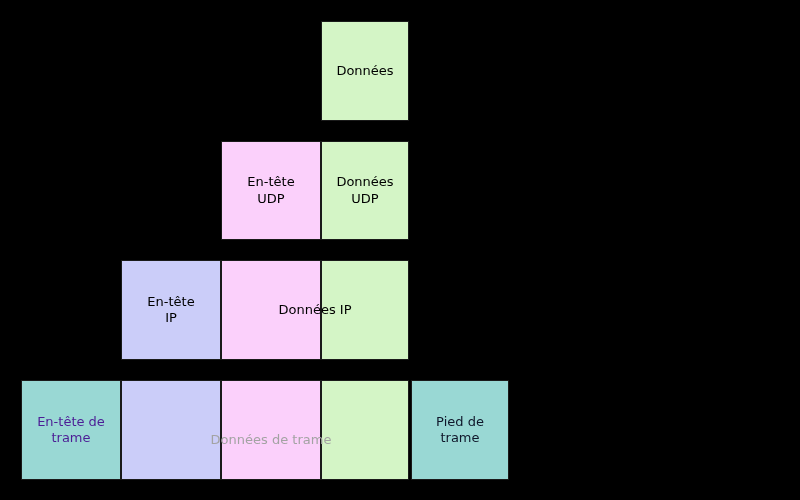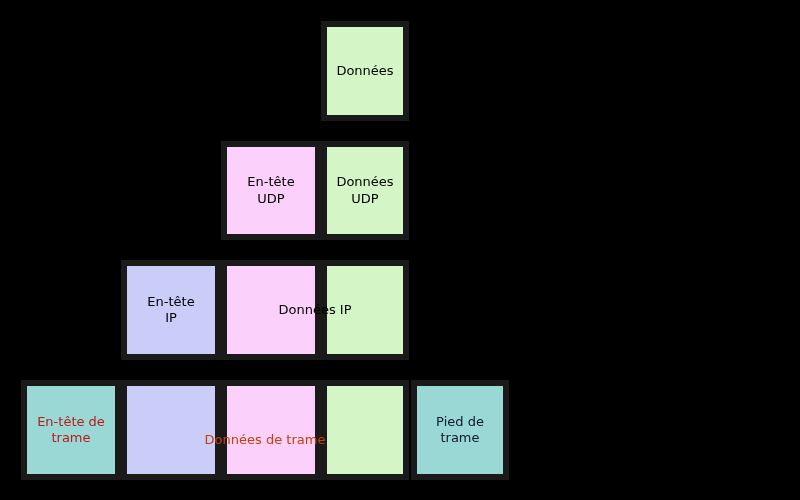--- a/index.html
+++ b/index.html
@@ -19,21 +19,21 @@
     width: 800px;
     height: 500px;
     background: #000000;
   }
   .layer {
     position: absolute;
   }
   .cell {
     position: absolute;
     box-sizing: border-box;
-    border: 6px solid #14b8a6;
+    border: 1px solid #14b8a6;
     display: flex;
     align-items: center;
     justify-content: center;
     text-align: center;
     color: #000000;
     font-size: 13px;
     line-height: 1.25;
     font-family: "DejaVu Sans", sans-serif;
     white-space: pre-line;
   }
@@ -66,22 +66,22 @@
 UDP</div>
     </div>
     <div class="layer">
       <div class="cell" style="left: 121px; top: 260px; width: 100px; height: 100px; background: rgb(203, 205, 249); border-color: rgb(26, 26, 26); color: rgb(0, 0, 0);">En-tête
 IP</div>
       <div class="cell" style="left: 221px; top: 260px; width: 100px; height: 100px; background: rgb(251, 208, 251); border-color: rgb(26, 26, 26); color: rgb(0, 0, 0);"></div>
       <div class="cell" style="left: 321px; top: 260px; width: 88px; height: 100px; background: rgb(212, 245, 198); border-color: rgb(26, 26, 26); color: rgb(0, 0, 0);"></div>
       <div class="span-label" style="left: 221px; top: 260px; width: 188px; height: 100px; color: rgb(0, 0, 0);">Données IP</div>
     </div>
     <div class="layer">
-      <div class="cell" style="left: 21px; top: 380px; width: 100px; height: 100px; background: rgb(153, 216, 212); border-color: rgb(26, 26, 26); color: #b91c1c;">En-tête de
+      <div class="cell" style="left: 21px; top: 380px; width: 100px; height: 100px; background: rgb(153, 216, 212); border-color: rgb(26, 26, 26); color: #4c1d95;">En-tête de
 trame</div>
       <div class="cell" style="left: 121px; top: 380px; width: 100px; height: 100px; background: rgb(203, 205, 249); border-color: rgb(26, 26, 26); color: rgb(0, 0, 0);"></div>
       <div class="cell" style="left: 221px; top: 380px; width: 100px; height: 100px; background: rgb(251, 208, 251); border-color: rgb(26, 26, 26); color: rgb(0, 0, 0);"></div>
       <div class="cell" style="left: 321px; top: 380px; width: 88px; height: 100px; background: rgb(212, 245, 198); border-color: rgb(26, 26, 26); color: rgb(0, 0, 0);"></div>
       <div class="cell" style="left: 411px; top: 380px; width: 98px; height: 100px; background: rgb(153, 216, 212); border-color: rgb(26, 26, 26); color: #0f172a;">Pied de
 trame</div>
-      <div class="span-label" style="left: 121px; top: 380px; width: 288px; height: 120px; color: #c2410c;">Données de trame</div>
+      <div class="span-label" style="left: 127px; top: 380px; width: 288px; height: 120px; color: #a3a3a3;">Données de trame</div>
     </div>
   </div>
 
 </body></html>

